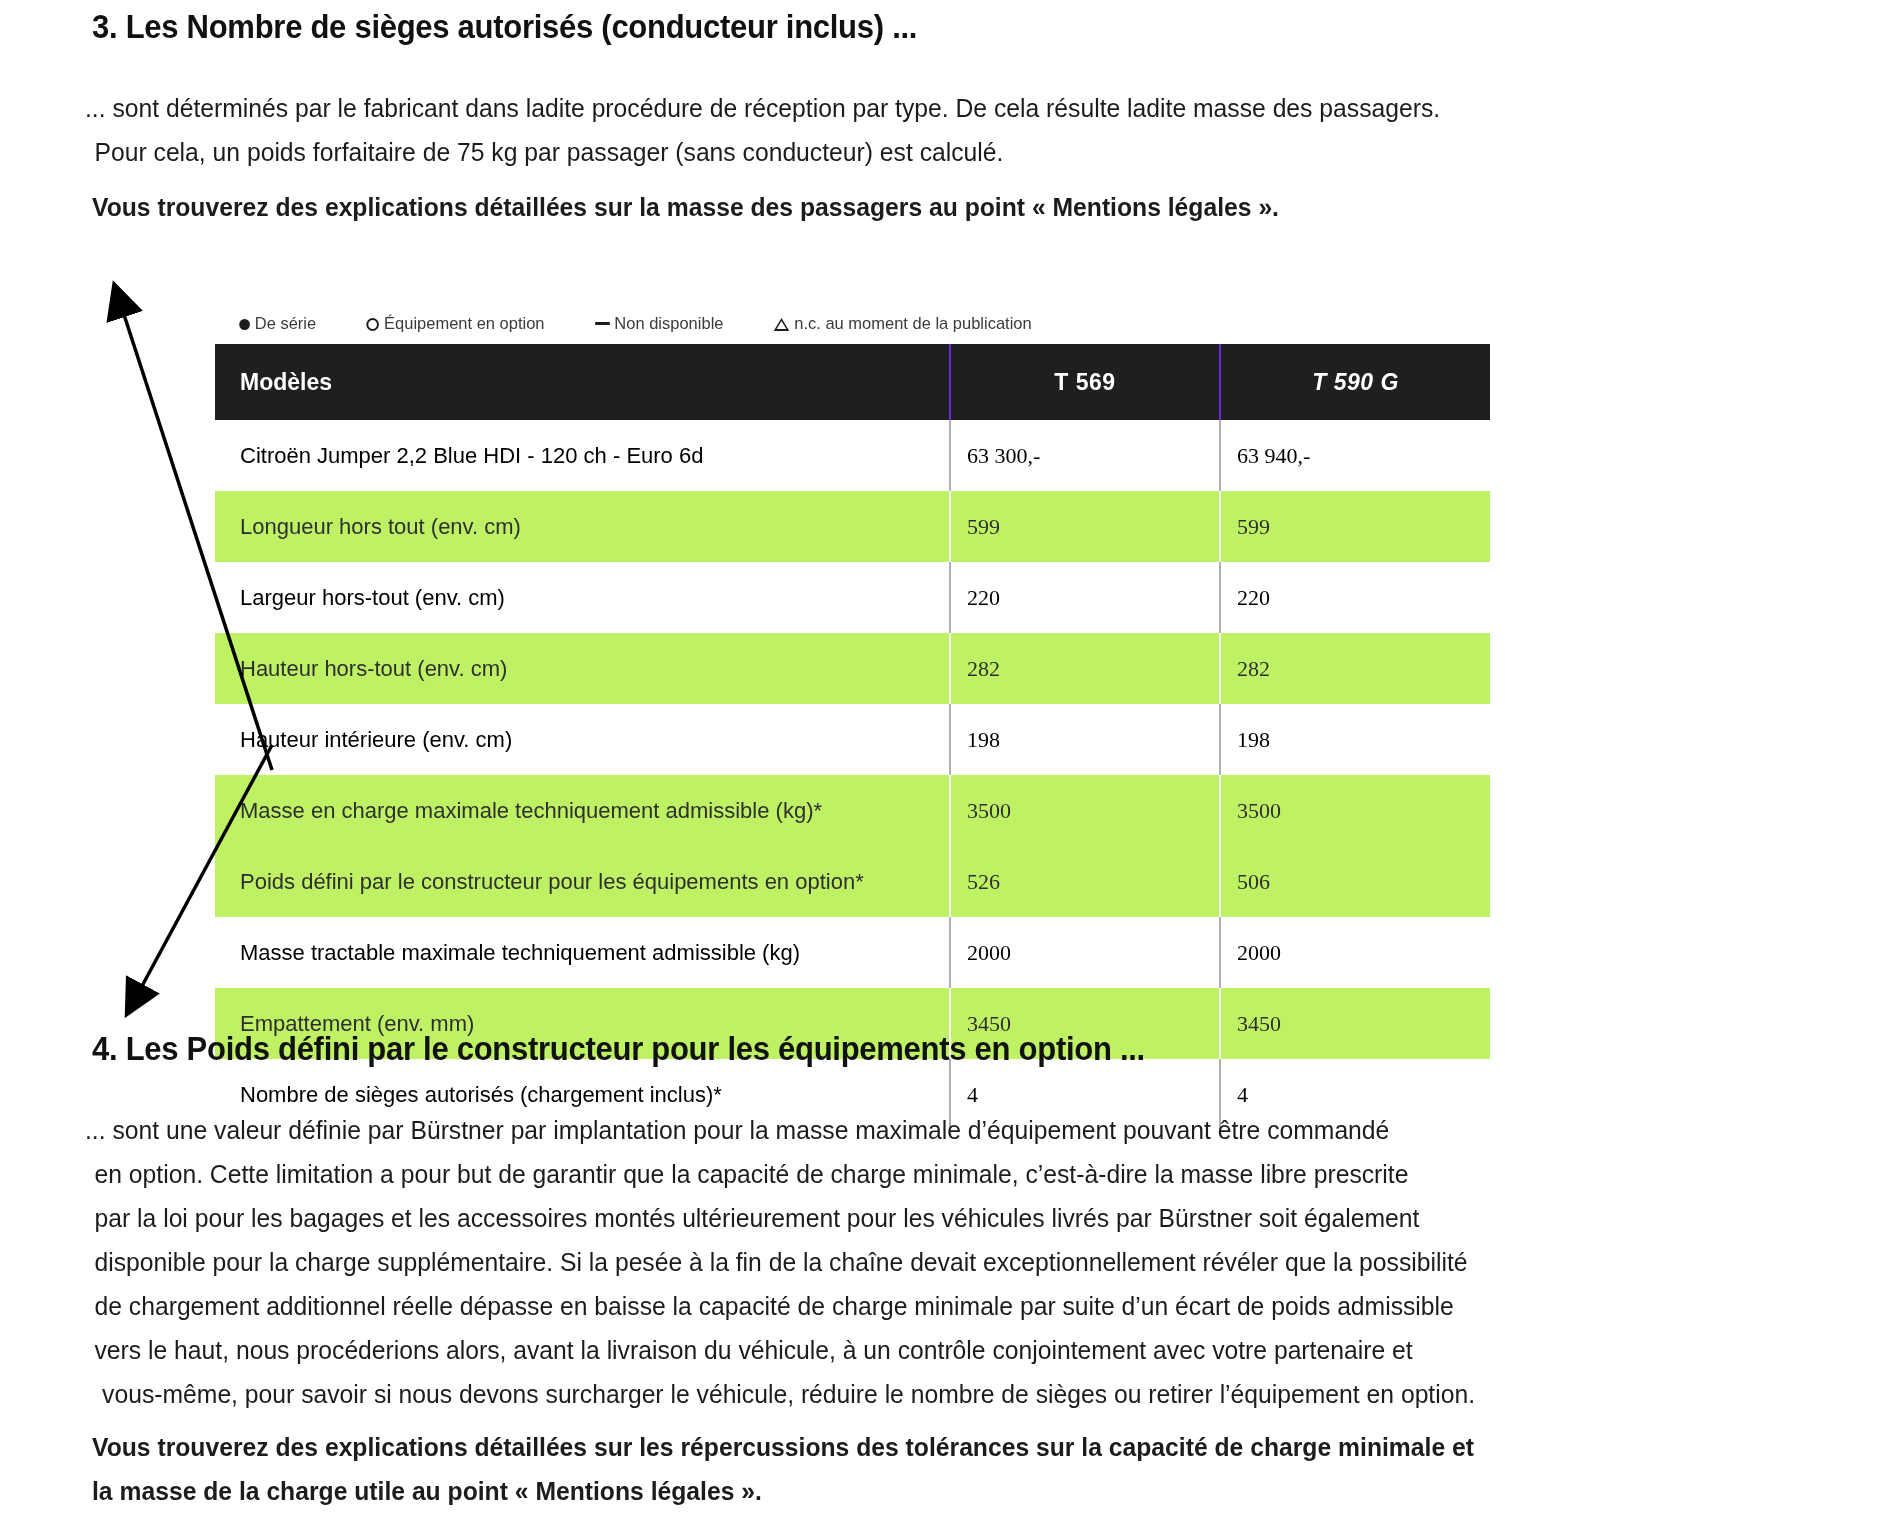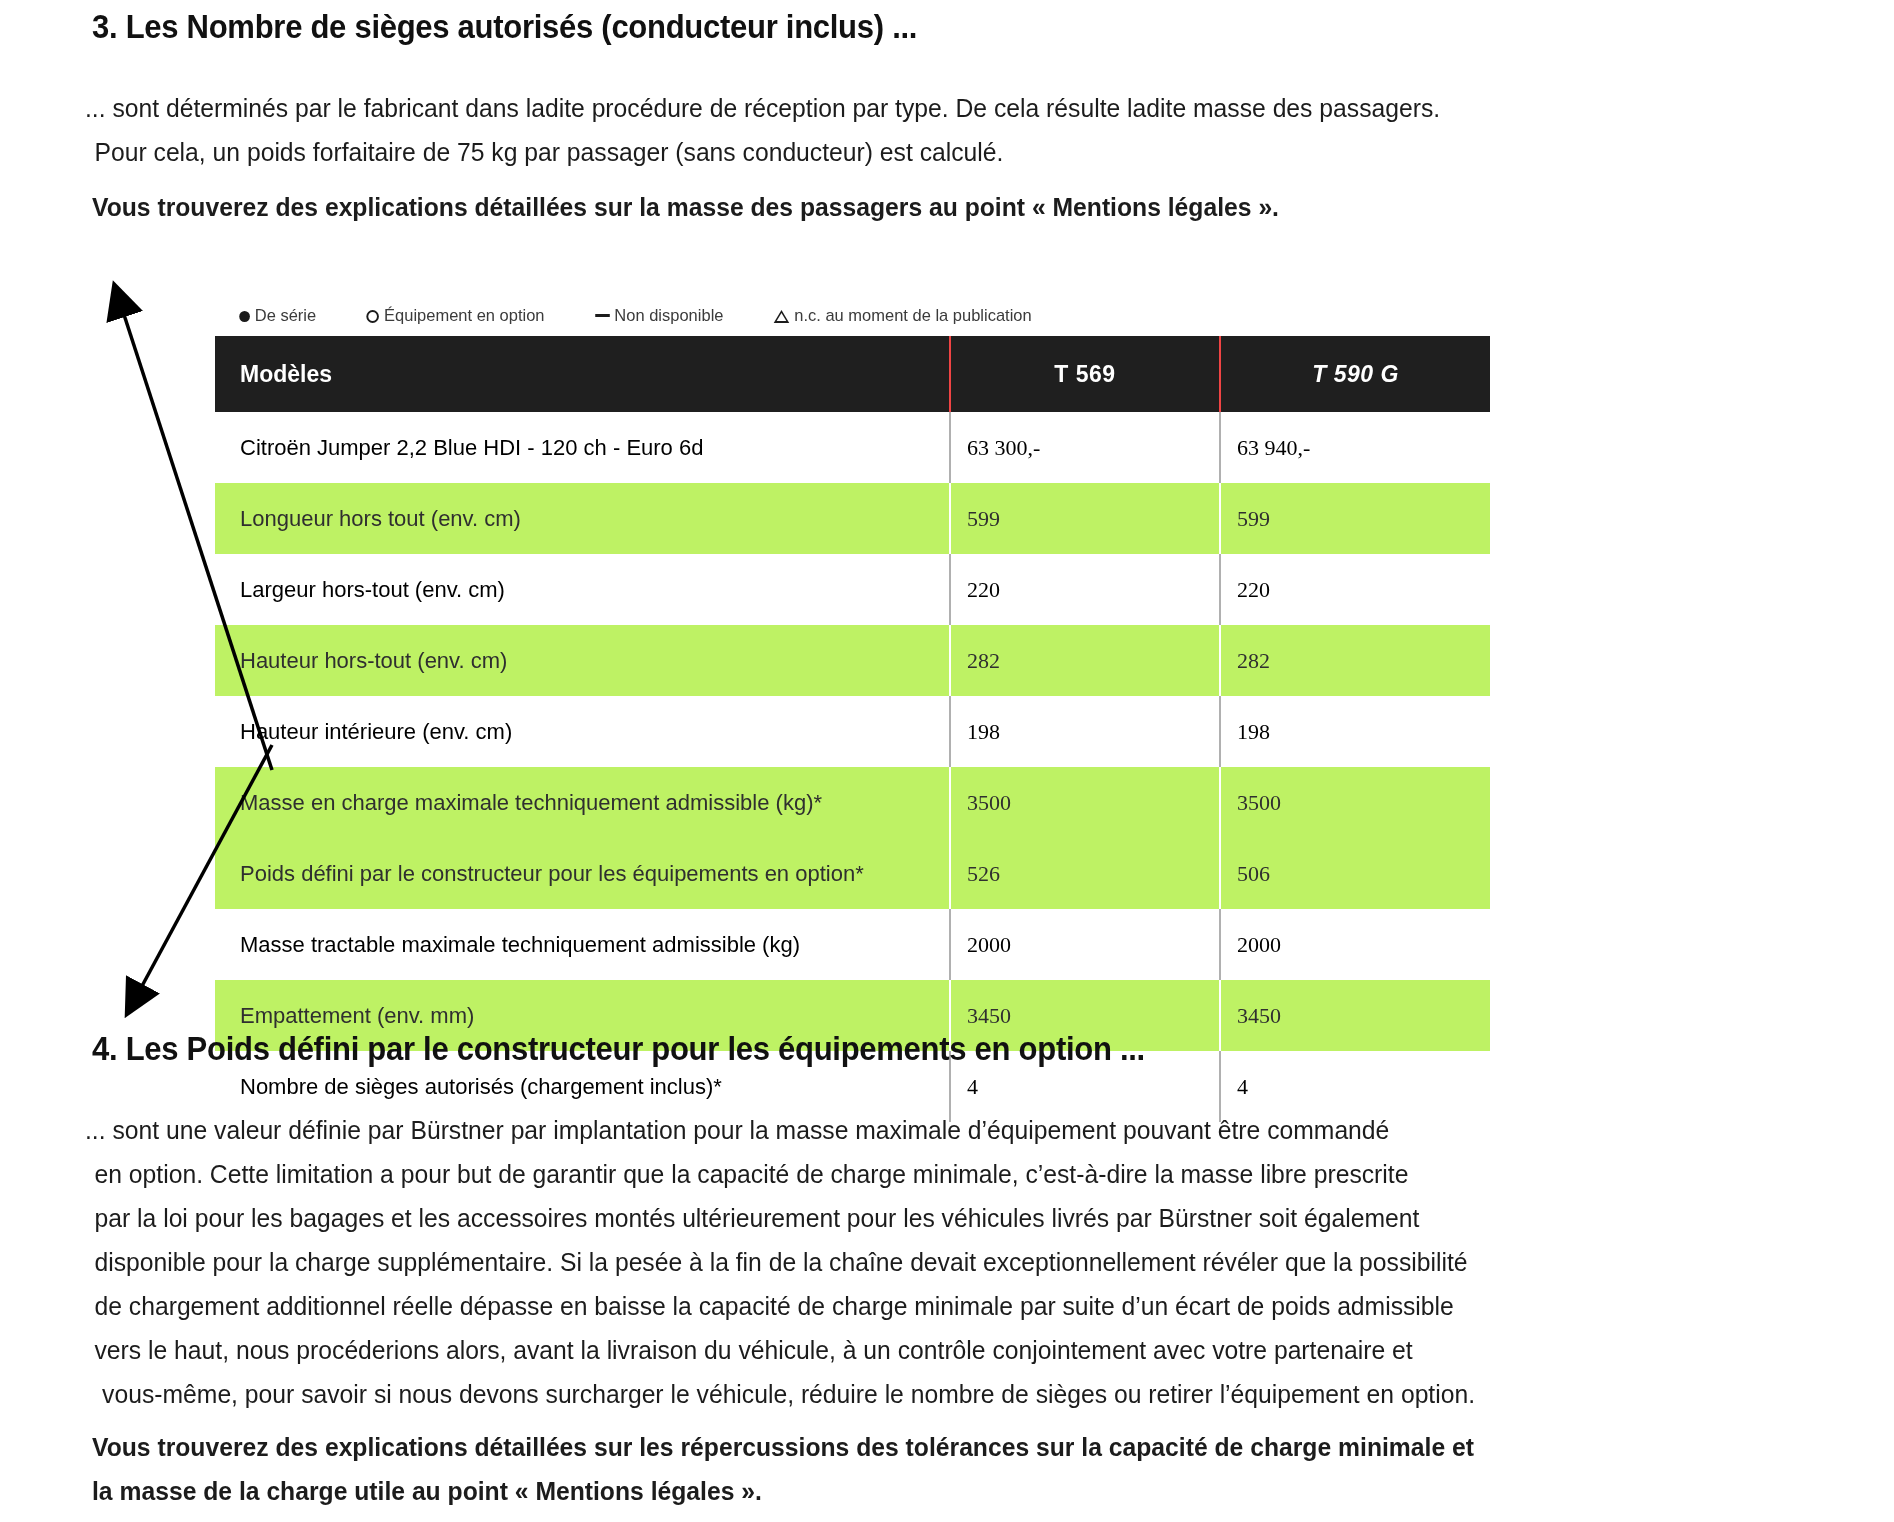--- a/index.html
+++ b/index.html
@@ -48,21 +48,21 @@
   .para .ln { display: block; white-space: nowrap; }
   .para.justify .ln {
     display: block;
     white-space: nowrap;
   }
 
   
   .spec-table-wrap {
     position: absolute;
     left: 215px;
-    top: 296px;
+    top: 304px;
     width: 1275px;
   }
 
   .legend {
     display: flex;
     align-items: center;
     height: 40px;
     padding-left: 25px;
     box-sizing: border-box;
     font-size: 17px;
@@ -124,21 +124,21 @@
   table.spec col.c-val   { width: 270px; }
 
   table.spec thead th {
     background: #1f1f1f;
     color: #ffffff;
     height: 52px;
     font-size: 23px;
     font-weight: bold;
     padding: 0 0 0 25px;
     text-align: left;
-    border-right: 2px solid #ef4444;
+    border-right: 2px solid #6d28d9;
   }
   table.spec thead th.val {
     text-align: center;
     padding: 12px;
     letter-spacing: 0.5px;
   }
   table.spec thead th:last-child { border-right: none; font-style: italic; }
 
   table.spec tbody td {
     height: 39px;

